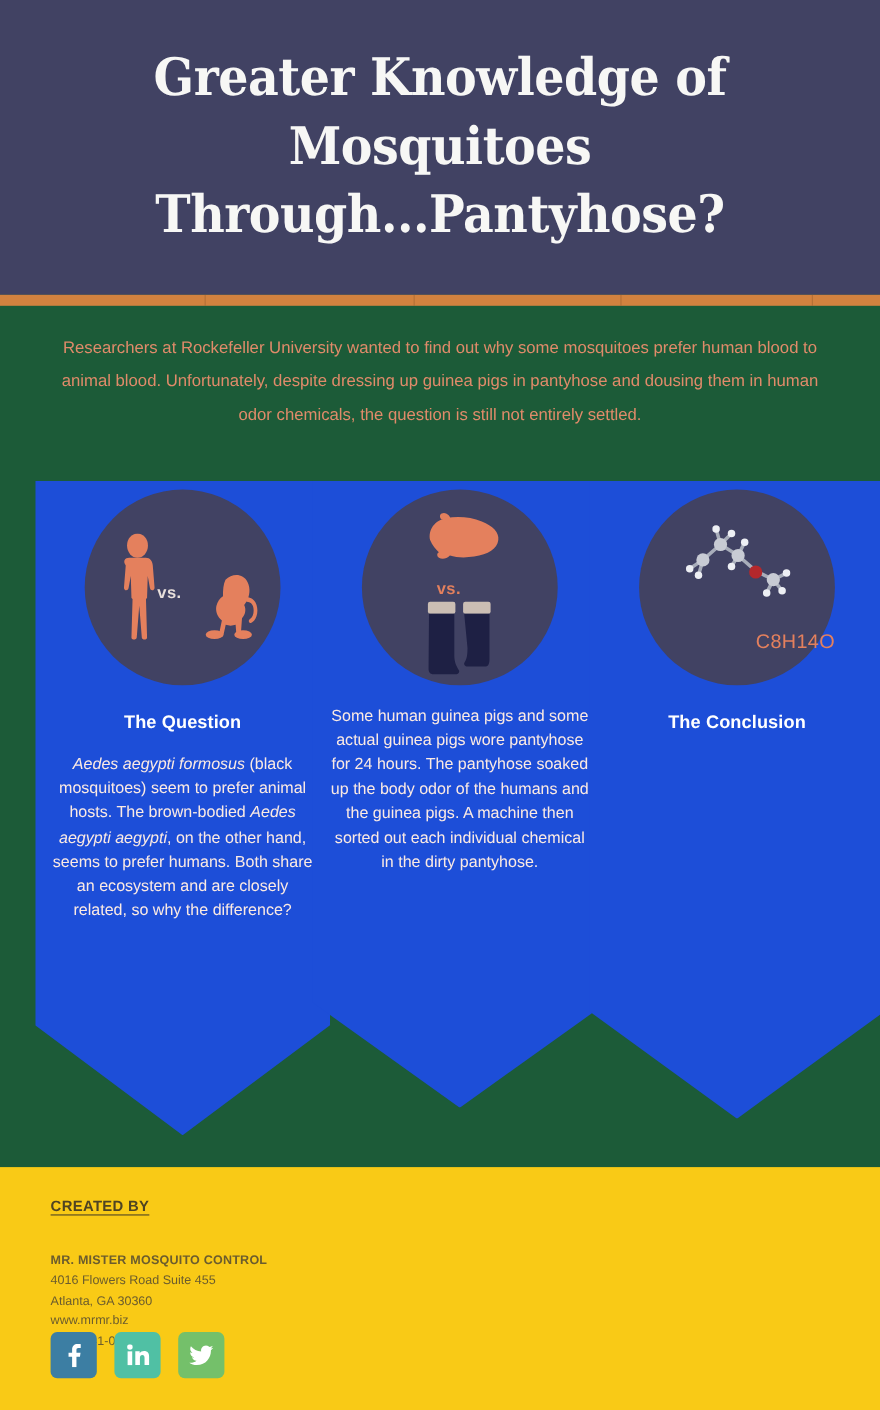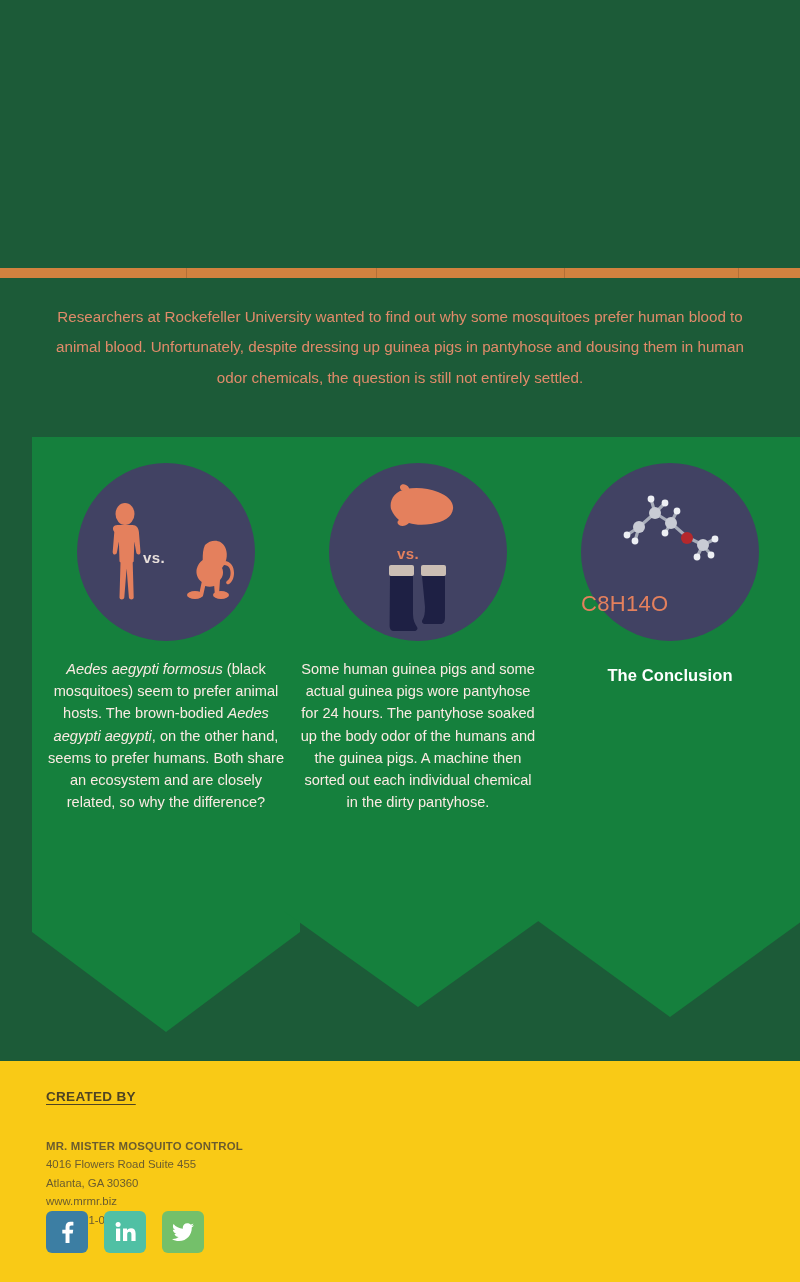--- a/index.html
+++ b/index.html
@@ -50,24 +50,24 @@
     line-height:2.0;
     font-family:"Liberation Sans", sans-serif;
   }
 
   
   .cards {
     position:absolute; left:0; top:437px; width:800px; height:600px;
   }
   .card {
     position:absolute; top:0; width:268px;
-    background:#15803d;
+    background:#1d4ed8;
     -webkit-clip-path: polygon(0 0, 100% 0, 100% 83.2%, 50% 100%, 0 83.2%);
     clip-path: polygon(0 0, 100% 0, 100% 83.2%, 50% 100%, 0 83.2%);
-    padding-top:26px;
+    padding-top:8px;
   }
   .card.c1 { left:32px;  height:595px; }
   .card.c2 { left:284px; height:570px; }
   .card.c3 { left:536px; height:580px; }
 
   .circle {
     width:178px; height:178px; border-radius:50%;
     background:#414263;
     margin:0 auto;
     position:relative;
@@ -105,23 +105,23 @@
   
   .monkey { position:absolute; left:106px; top:76px; width:56px; height:62px; }
   
   .guinea { position:absolute; left:50px; top:20px; width:78px; height:50px; }
   
   .boots { position:absolute; left:56px; top:100px; width:66px; height:72px; }
   
   .molecule { position:absolute; left:26px; top:20px; width:126px; height:92px; }
   .formula {
     position:absolute; left:0; right:0; top:128px;
-    text-align:left;
+    text-align:right;
     color:#E4805D;
-    font-size:22px;
+    font-size:18px;
     letter-spacing:.3px;
   }
 
   
   .footer {
     position:absolute; left:0; top:1061px; width:800px; height:221px;
     background:#F9CA16;
   }
   .created-by {
     position:absolute; left:46px; top:28px;
@@ -149,20 +149,27 @@
   }
   .soc.fb { background:#3C7EA3; }
   .soc.li { background:#50C0A4; }
   .soc.tw { background:#74C06A; }
 </style>
 </head>
 <body>
 
 <div class="page">
 
+  <div class="header">
+    <div class="header-title">
+      <span>Greater Knowledge of</span><br>
+      <span>Mosquitoes</span><br>
+      <span>Through...Pantyhose?</span>
+    </div>
+  </div>
   <div class="divider-strip">
     <span class="tick t1"></span>
     <span class="tick t2"></span>
     <span class="tick t3"></span>
     <span class="tick t4"></span>
   </div>
 
   <div class="intro">Researchers at Rockefeller University wanted to find out why some mosquitoes prefer human blood to animal blood. Unfortunately, despite dressing up guinea pigs in pantyhose and dousing them in human odor chemicals, the question is still not entirely settled.</div>
 
   <div class="cards">
@@ -174,20 +181,21 @@
           <path d="M9.5 22 h15 c4 0 6 3 6.4 7 l1.6 20 c.2 3-3.6 3.6-4.2.6l-2-11 -.6 20 -1 1 1 35 c0 2.5-4.5 2.5-4.8 0l-2.3-29 -2.3 29 c-.3 2.5-4.8 2.5-4.8 0l1-35 -1-1 -.6-20 -2 11 c-.6 3-4.4 2.4-4.2-.6l1.6-20 C3.5 25 5.5 22 9.5 22 z" fill="#E4805D"></path>
         </svg>
         <span class="vs-label vs-white" style="left:66px; top:86px;">vs.</span>
         <svg class="monkey" viewBox="0 0 56 62">
           <path d="M22 6 c6-6 16-6 20 2 c3 6 2 13-1 18 l-2 3 c2 4 1 9-2 12 l-1 14 c0 3-4 3-4.2 0 l-.6-8 c-3 1-6 1-9 0 l-2 9 c-.6 3-4.6 2-4-1 l2.5-12 c-4-3-6-8-5-13 c1-4 3-7 6-9 c0-6 .3-11 2.3-15 z" fill="#E4805D"></path>
           <path d="M41 22 c7 0 10 6 10 12 c0 5-2 9-5 11 c-2 1.4-4-1.6-2-3 c2.4-1.6 3.6-4.6 3.6-8 c0-4-1.6-8-6.6-8 z" fill="#E4805D"></path>
           <ellipse cx="12" cy="56" rx="8" ry="4" fill="#E4805D"></ellipse>
           <ellipse cx="38" cy="56" rx="8" ry="4" fill="#E4805D"></ellipse>
         </svg>
       </div>
+      <div class="card-title">The Question</div>
       <div class="card-body">
         <em>Aedes aegypti formosus</em><span> (black mosquitoes) seem to prefer animal hosts. The brown-bodied </span><em>Aedes aegypti aegypti</em><span>, on the other hand, seems to prefer humans. Both share an ecosystem and are closely related, so why the difference?</span>
       </div>
     </div>
 
     <div class="card c2">
       <div class="circle">
         <svg class="guinea" viewBox="0 0 78 50">
           <path d="M12 26 c-2-9 4-18 15-20 c10-2 22-1 32 3 c10 4 16 10 15 17 c-1 8-9 13-22 15 c-8 1.2-16 1-22-1 c-3 3-7 4-10 2 c-2-1.4-2-4 0-5 c-3-2.6-6-6-8-11 z" fill="#E4805D"></path>
           <path d="M22 7 c-3-4 1-7 5-5 c3 1.6 4 4 3.4 6.4 z" fill="#E4805D"></path>

